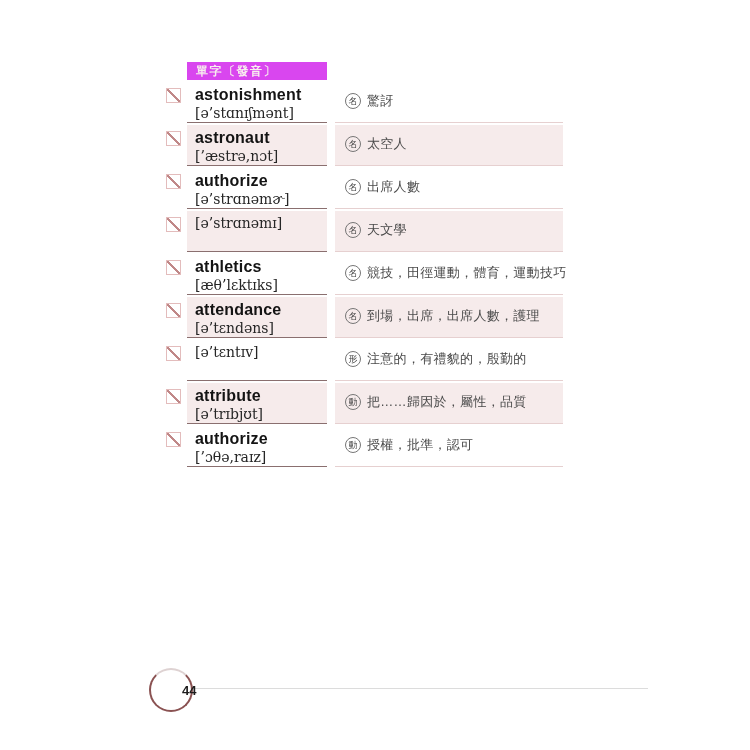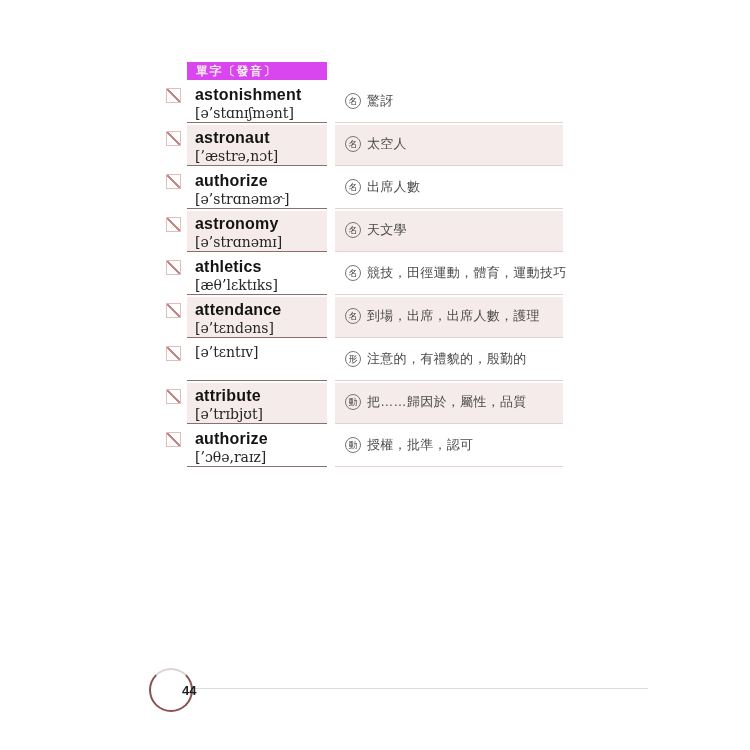--- a/index.html
+++ b/index.html
@@ -103,21 +103,20 @@
           <span class="pos">名</span>
           <span class="definition">出席人數</span>
         </div>
       </div>
 
       <div class="row">
         <div class="cb-cell">
             <span class="checkbox"></span>
           </div>
         <div class="word-cell">
-          <div class="word">astronomy</div>
           <div class="phonetic">[ə’strɑnəmɪ]</div>
         </div>
         <div class="meaning-cell">
           <span class="pos">名</span>
           <span class="definition">天文學</span>
         </div>
       </div>
 
       <div class="row">
         <div class="cb-cell">

